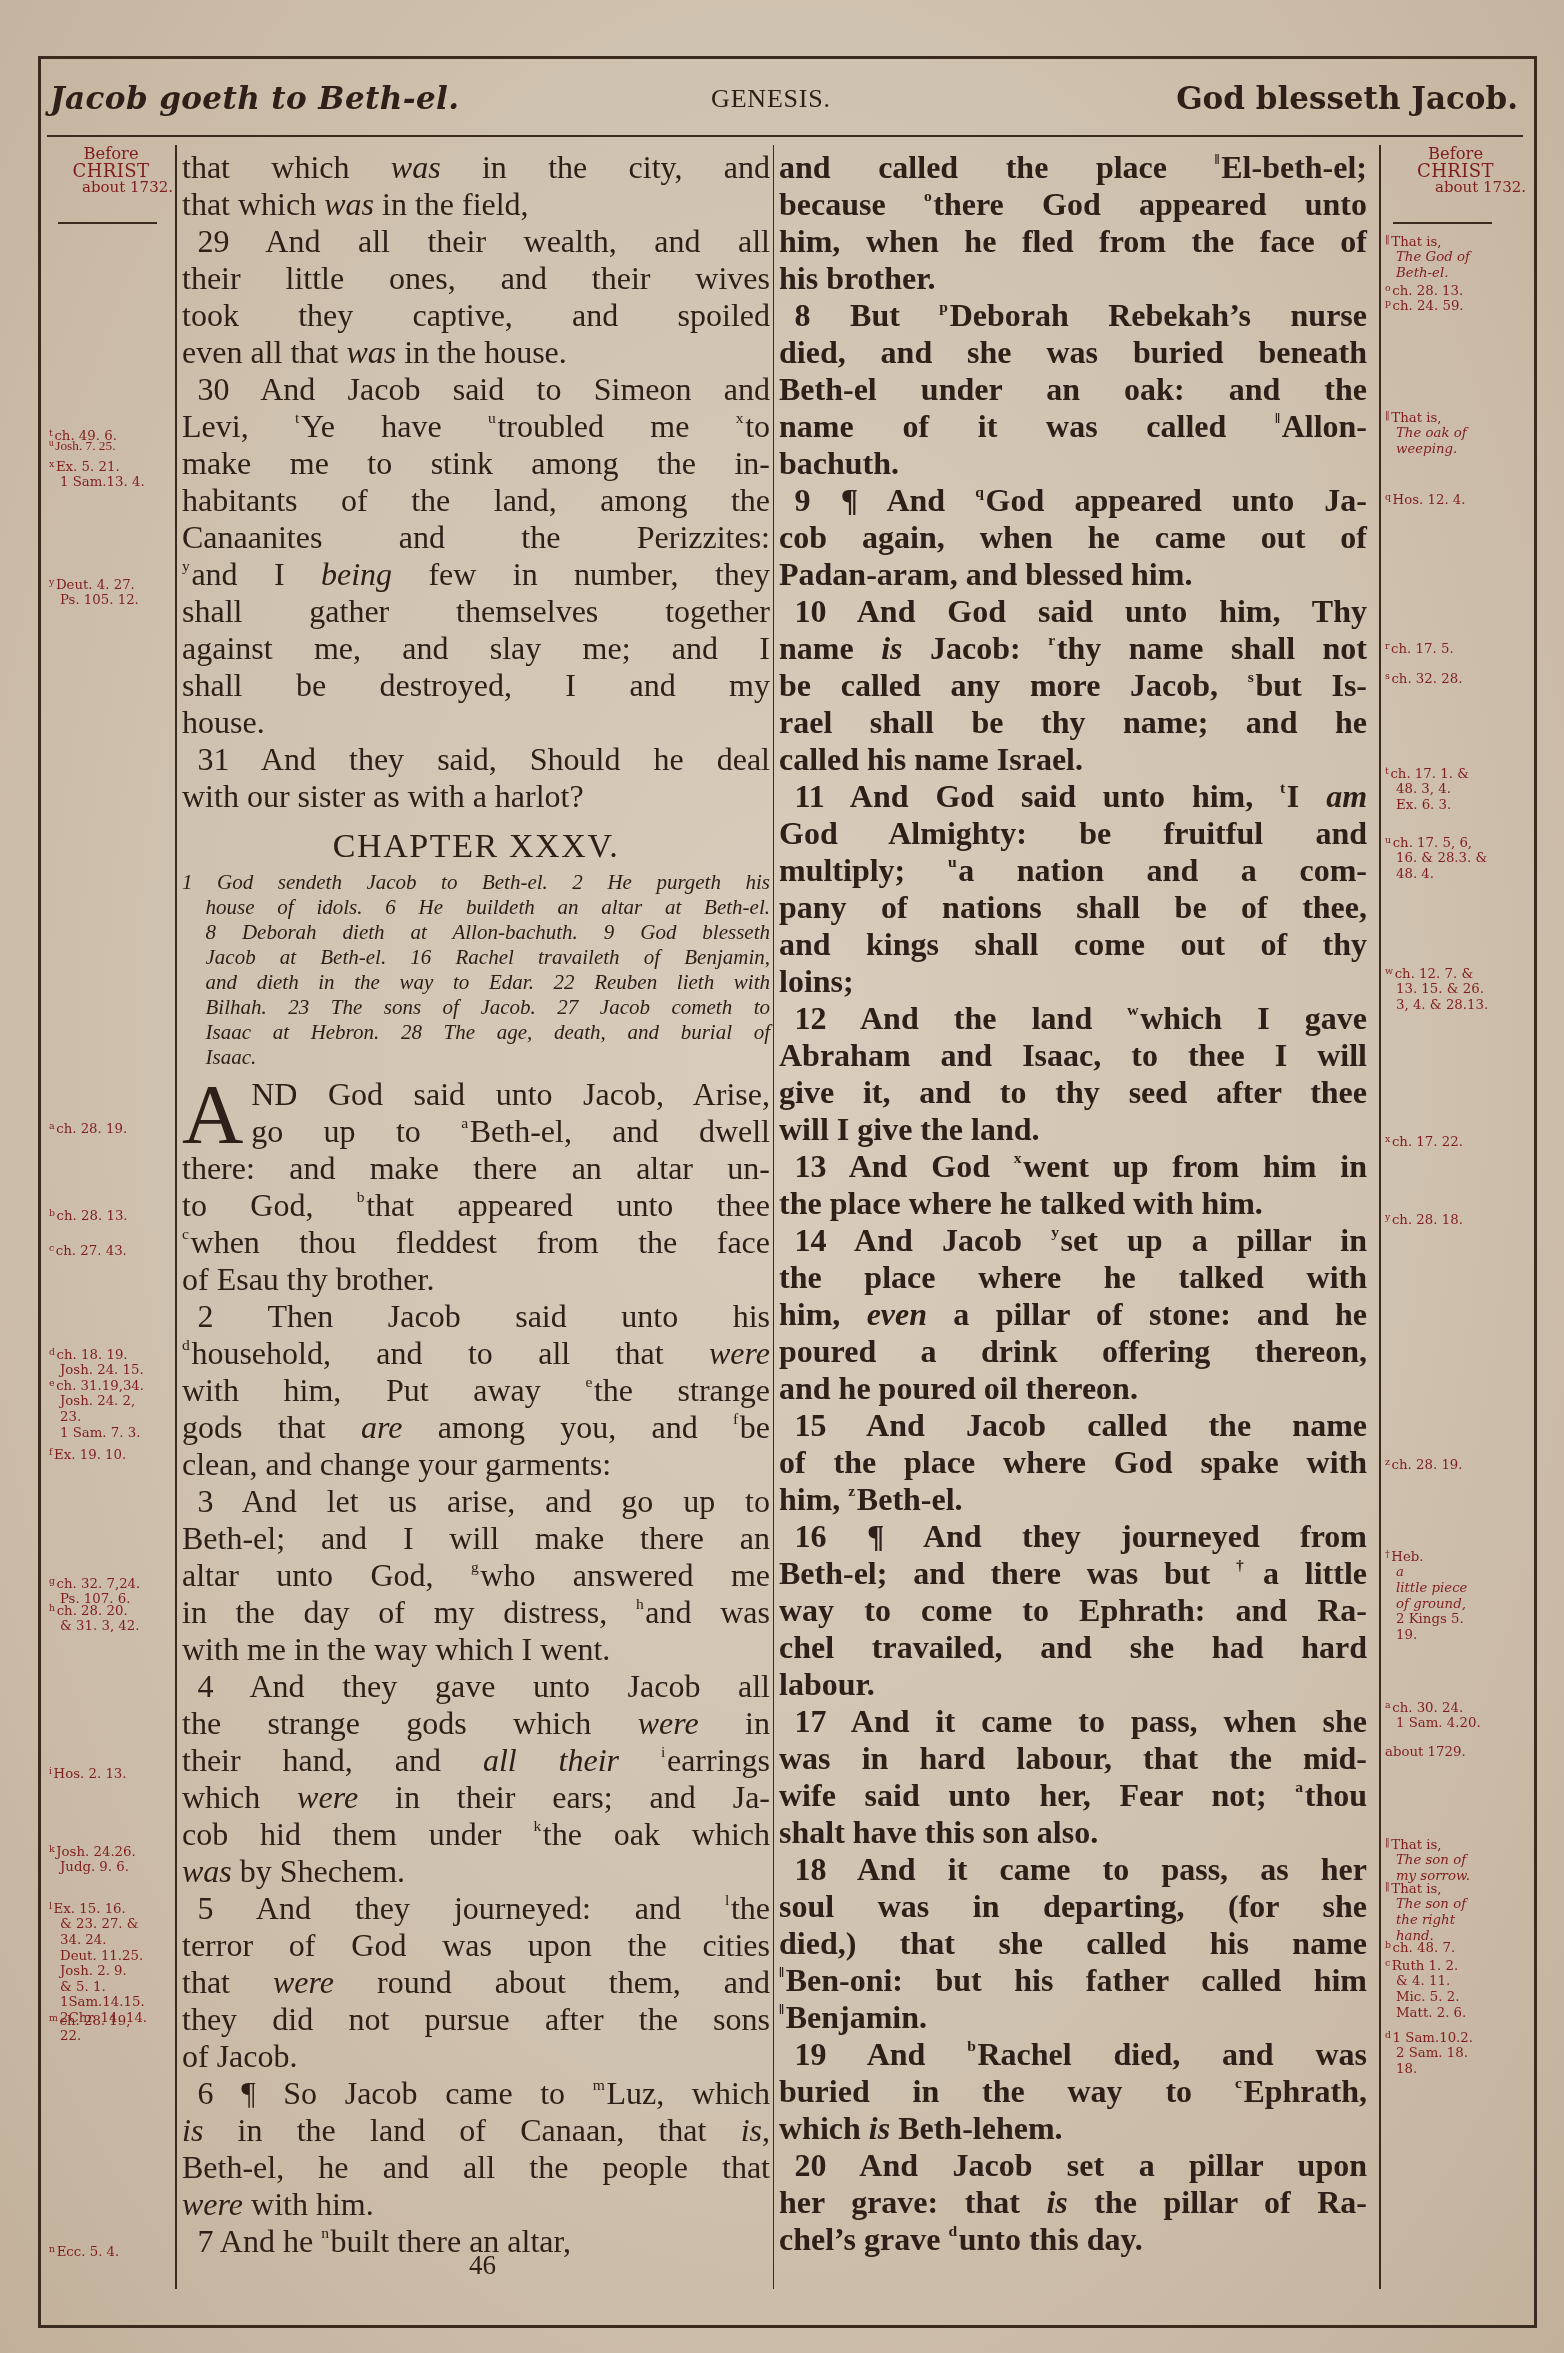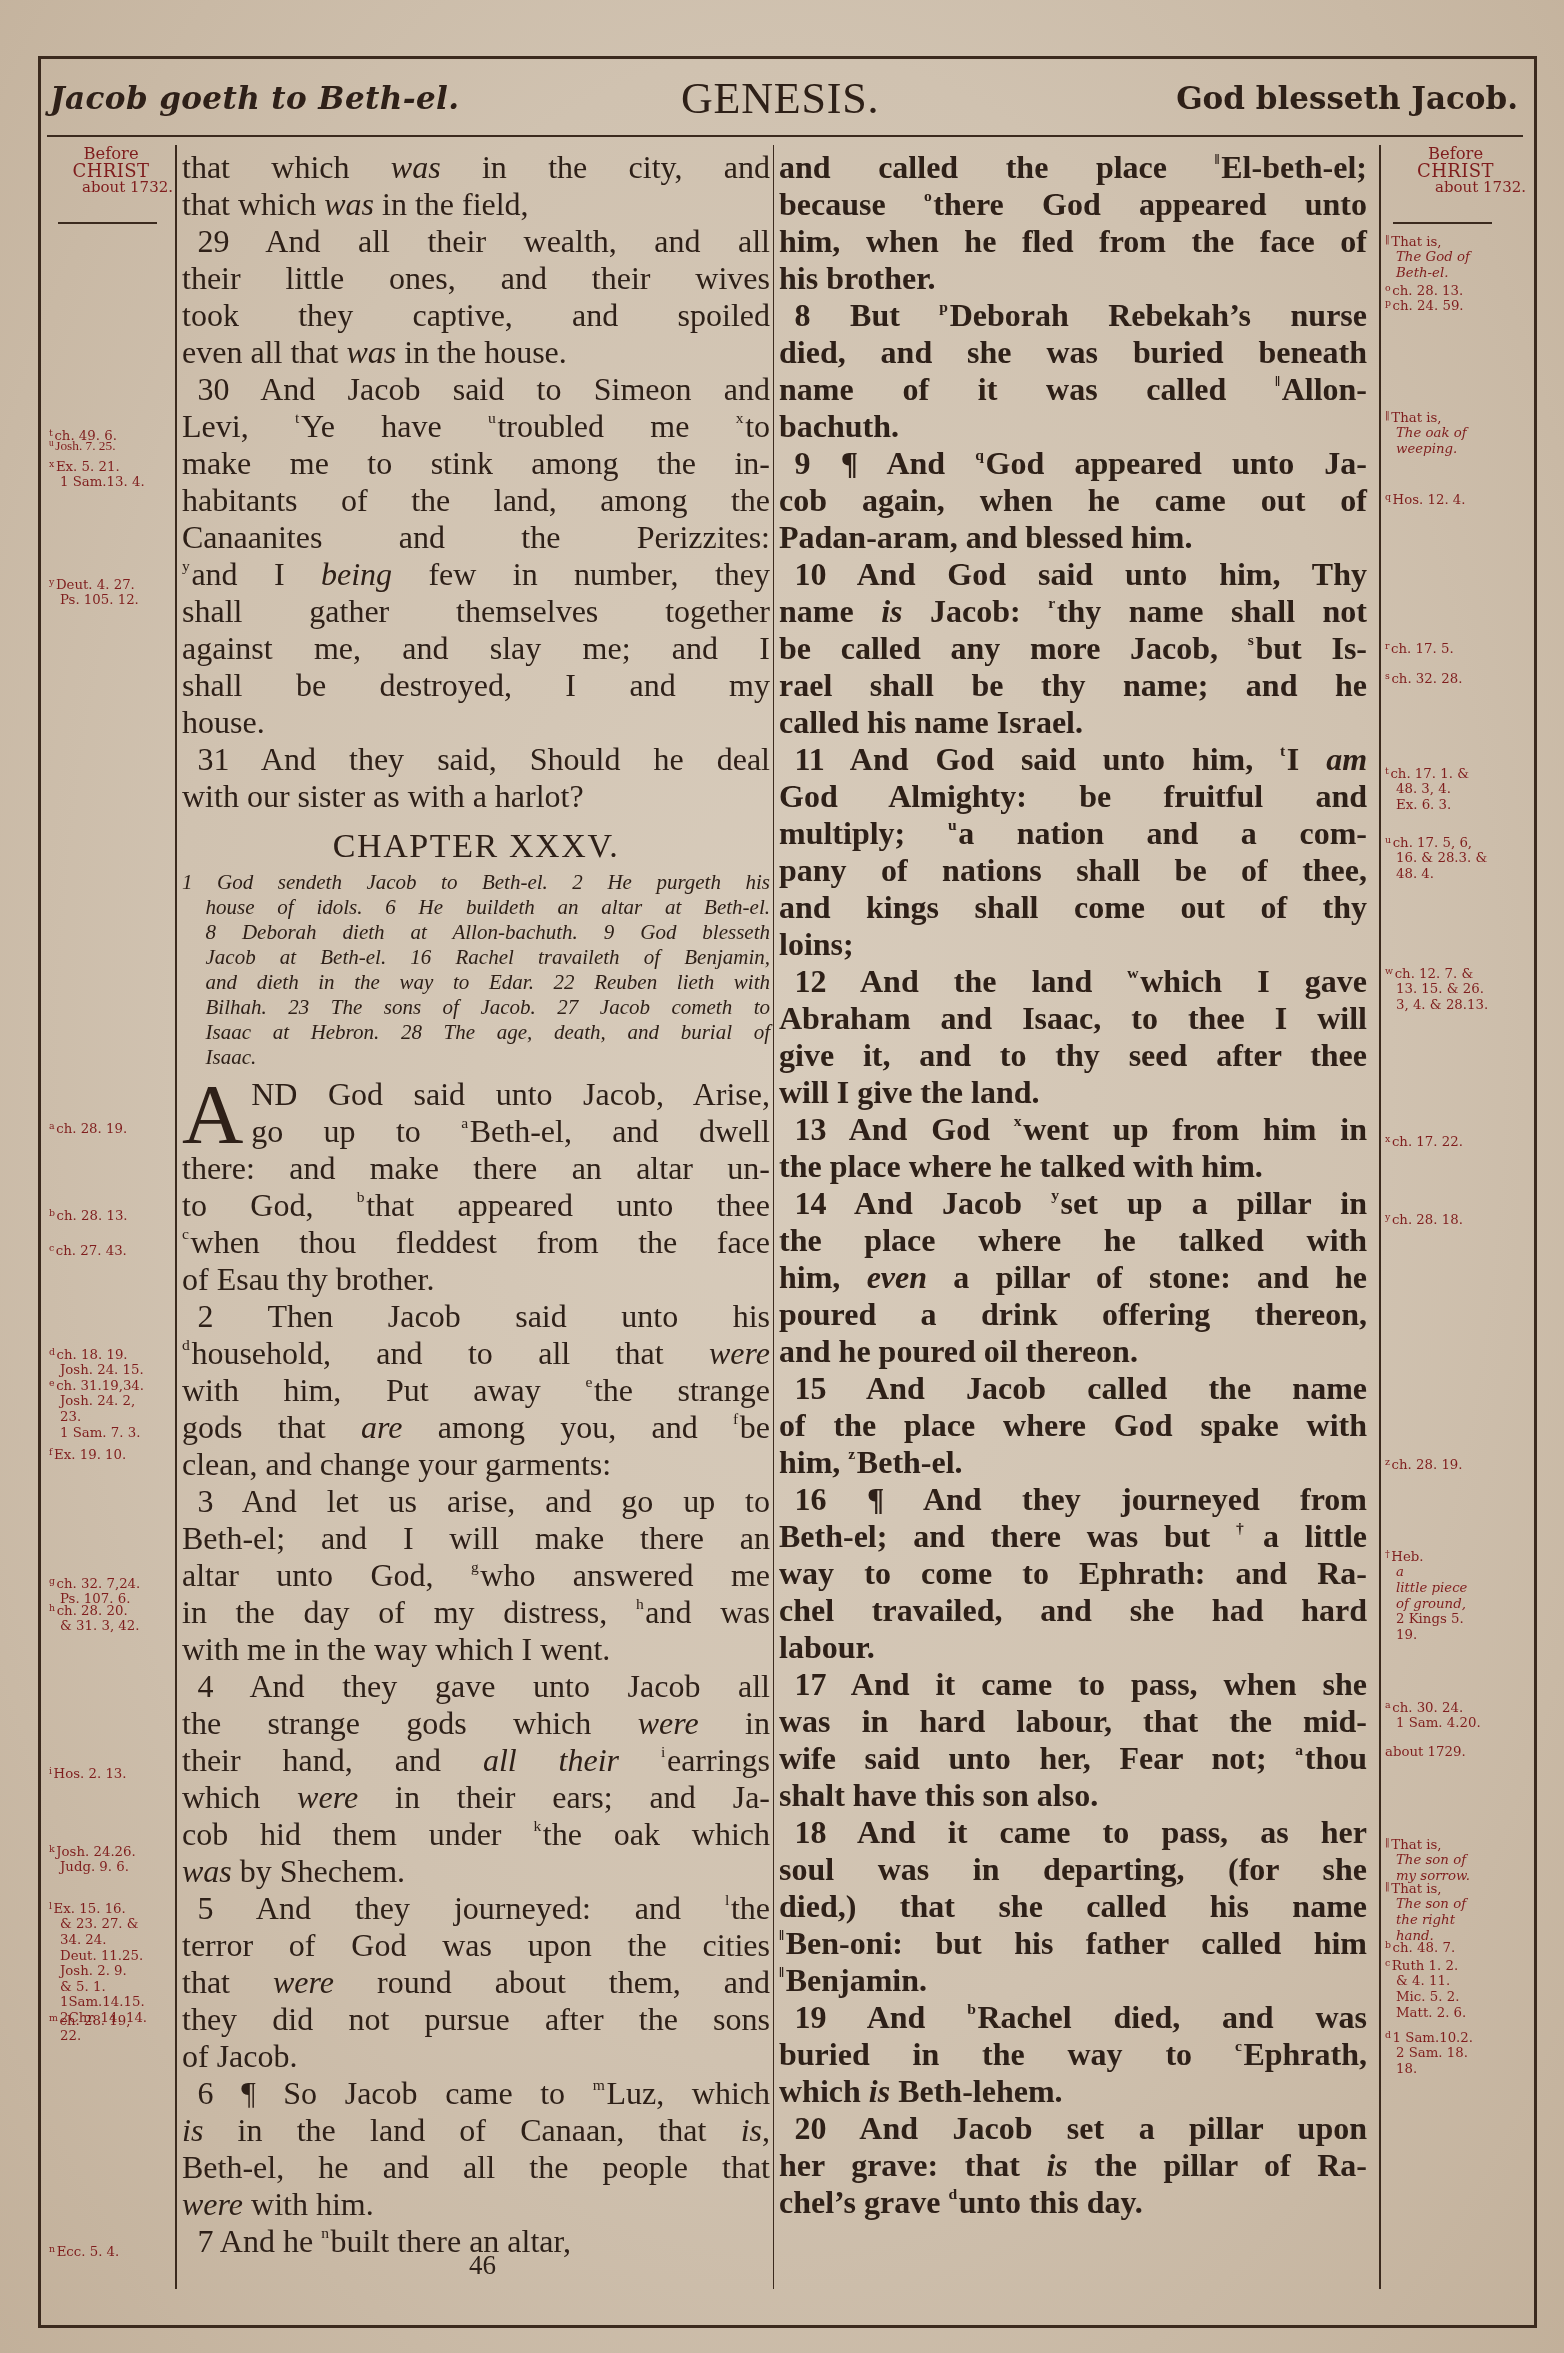--- a/index.html
+++ b/index.html
@@ -14,21 +14,21 @@
     position: absolute; left: 38px; top: 56px; width: 1493px; height: 2266px;
     border: 3.1px solid #3b2a1e; border-left-width: 3.1px;
   }
   .header-rule-bottom {
     position: absolute; left: 47px; top: 135px; width: 1476px; height: 2.3px; background: #3b2a1e;
   }
   .running-head {
     position: absolute; top: 75px; font-size: 31px; line-height: 47px; color: #2e2018;
   }
   .rh-left { left: 50px; font-style: italic; font-weight: bold; font-family: "DejaVu Serif", serif; letter-spacing: 0.4px; }
-  .rh-center { left: 681px; width: 180px; text-align: center; font-family: "Liberation Serif", serif; font-size: 44px; letter-spacing: 0.8px; }
+  .rh-center { left: 681px; width: 180px; text-align: center; font-family: "Liberation Serif", serif; font-size: 26px; letter-spacing: 0.8px; }
   .rh-right { right: 47px; font-weight: bold; }
 
   .vline { position: absolute; width: 1.6px; background: #3b2a1e; }
   .v1 { left: 175px; top: 145px; height: 2144px; }
   .v2 { left: 773px; top: 145px; height: 2144px; width: 1.2px; }
   .v3 { left: 1379px; top: 145px; height: 2144px; }
 
   .margin { position: absolute; font-family: "DejaVu Serif", serif; font-size: 13.3px; line-height: 15.6px; color: #7f1d1d; }
   .margin .note { position: absolute; left: 0; width: 100%; }
   .margin .note .ln { display: block; white-space: nowrap; }
@@ -321,20 +321,21 @@
 </div>
 
 <div class="col col-right">
   <div id="right-body">
       <span class="ln"><span>and called the place </span><sup>‖</sup><span>El-beth-el;</span></span>
       <span class="ln"><span>because </span><sup>o</sup><span>there God appeared unto</span></span>
       <span class="ln"><span>him, when he fled from the face of</span></span>
       <span class="ln last"><span>his brother.</span></span>
       <span class="ln vs"><span>8 But </span><sup>p</sup><span>Deborah Rebekah’s nurse</span></span>
       <span class="ln"><span>died, and she was buried beneath</span></span>
+      <span class="ln"><span>Beth-el under an oak: and the</span></span>
       <span class="ln"><span>name of it was called </span><sup>‖</sup><span>Allon-</span></span>
       <span class="ln last"><span>bachuth.</span></span>
       <span class="ln vs"><span>9 ¶ And </span><sup>q</sup><span>God appeared unto Ja-</span></span>
       <span class="ln"><span>cob again, when he came out of</span></span>
       <span class="ln last"><span>Padan-aram, and blessed him.</span></span>
       <span class="ln vs"><span>10 And God said unto him, Thy</span></span>
       <span class="ln"><span>name </span><span class="it">is</span><span> Jacob: </span><sup>r</sup><span>thy name shall not</span></span>
       <span class="ln"><span>be called any more Jacob, </span><sup>s</sup><span>but Is-</span></span>
       <span class="ln"><span>rael shall be thy name; and he</span></span>
       <span class="ln last"><span>called his name Israel.</span></span>

